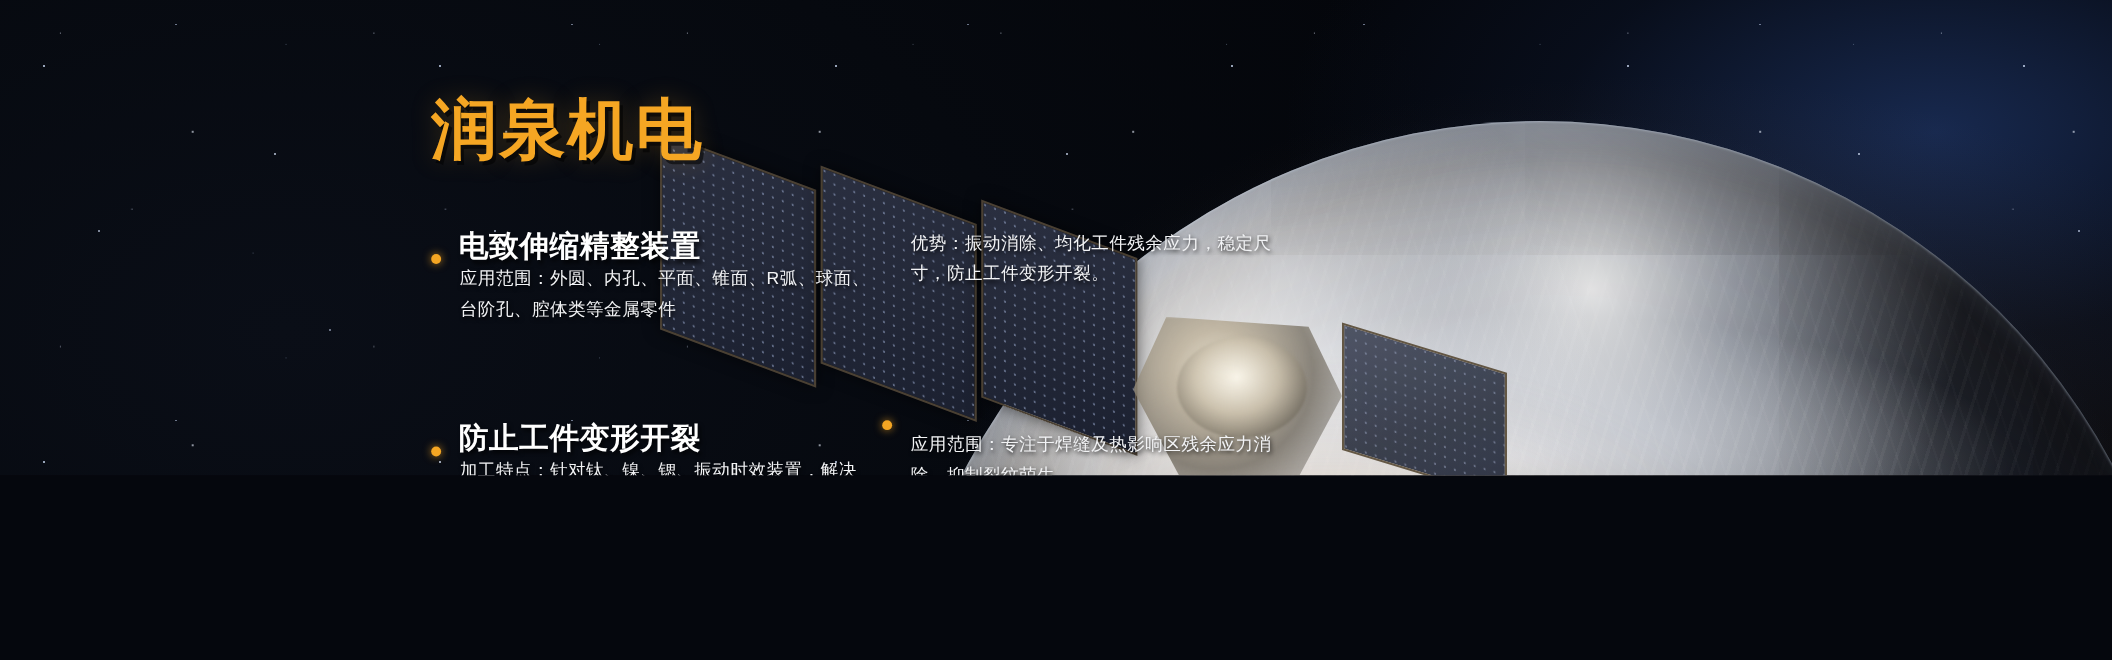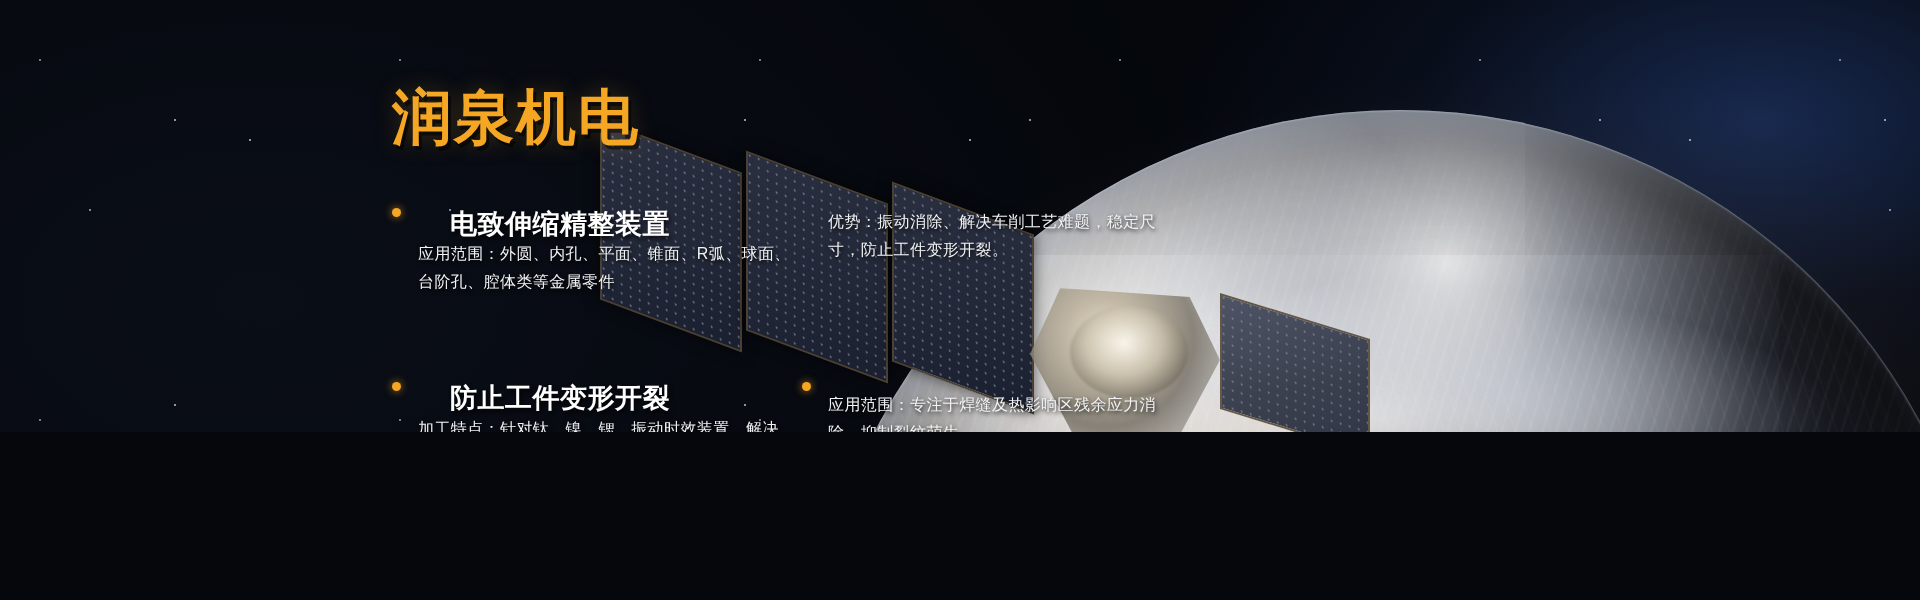--- a/index.html
+++ b/index.html
@@ -149,21 +149,21 @@
     text-shadow:3px 4px 0 rgba(0,0,0,.55), 0 0 22px rgba(245,166,35,.25);
     white-space:nowrap;
   }
 
   .grid{ position:absolute; left:392px; top:208px; width:1000px; }
   .row{ display:flex; }
   .row + .row{ margin-top:86px; }
   .col{ width:400px; }
   .col.right{ margin-left:10px; width:460px; }
 
-  .item-head{ display:flex; align-items:flex-start;gap:33px; }
+  .item-head{ display:flex; align-items:flex-end; }
   .dot{
     width:9px; height:9px; border-radius:50%;
     background:#f5a623; box-shadow:0 0 8px rgba(245,166,35,.75);
     flex:0 0 auto; margin-right:16px;
   }
   .head-text{
     color:#ffffff; font-size:27px; font-weight:bold; letter-spacing:.5px;
     line-height:1.2; white-space:nowrap;
     text-shadow:2px 3px 4px rgba(0,0,0,.8);
   }
@@ -211,21 +211,21 @@
       <div class="row">
         <div class="col">
           <div class="item-head">
             <span class="dot"></span>
             <span class="head-text">电致伸缩精整装置</span>
           </div>
           <div class="item-body">应用范围：外圆、内孔、平面、锥面、R弧、球面、台阶孔、腔体类等金属零件</div>
         </div>
 
         <div class="col right">
-          <div class="item-body">优势：振动消除、解决车削工艺难题，稳定尺寸，防止工件变形开裂。</div>
+          <div class="item-body">优势：振动消除、均化工件残余应力，稳定尺寸，防止工件变形开裂。</div>
         </div>
       </div>
 
       <div class="row">
         <div class="col">
           <div class="item-head">
             <span class="dot"></span>
             <span class="head-text">防止工件变形开裂</span>
           </div>
           <div class="item-body">加工特点：针对钛、镍、锶、振动时效装置，解决车削工艺难题。</div>

